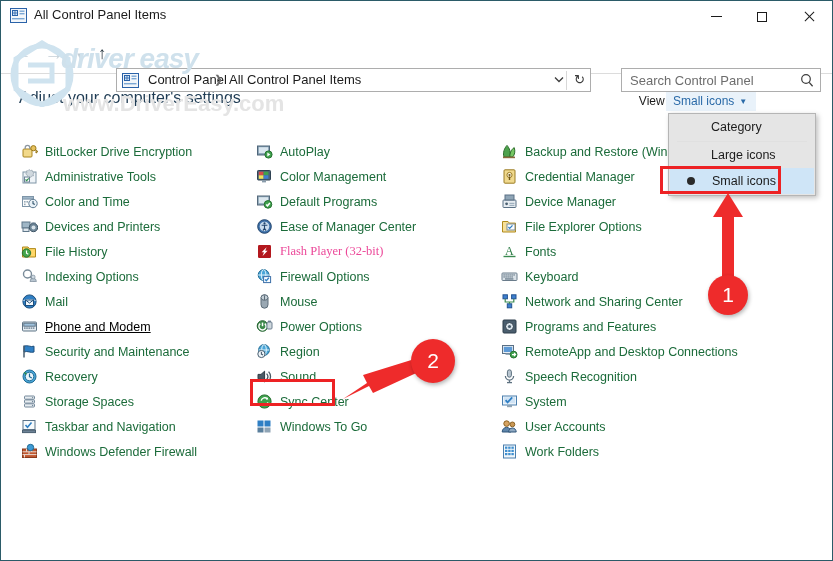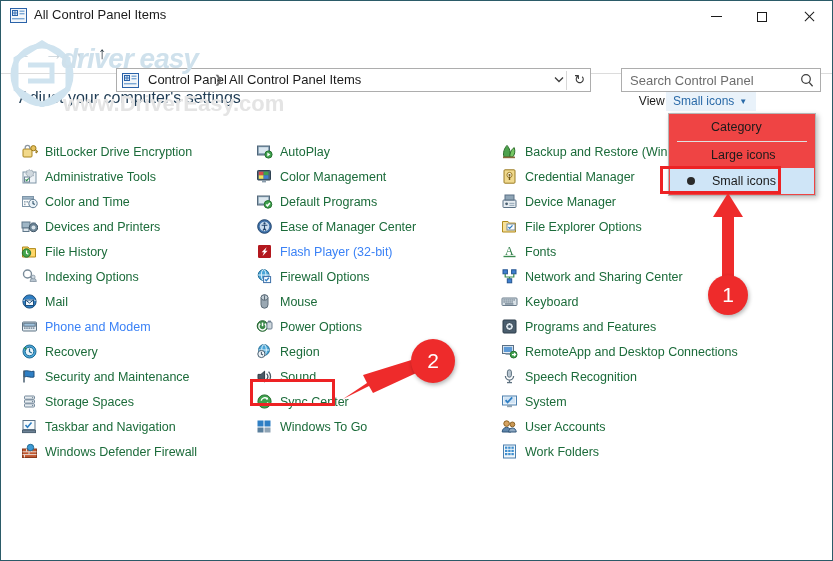--- a/index.html
+++ b/index.html
@@ -144,21 +144,21 @@
   #viewby-value{
     font-size:12px;color:#2a6aa8;margin-left:7px;white-space:nowrap;
   }
   #viewby-caret{
     font-size:8px;color:#2a6aa8;margin-left:5px;
   }
 
   
   #dropdown{
     position:absolute;left:667px;top:112px;width:146px;height:81px;
-    background:#ef4444;
+    background:#e5e5e5;
     border:1px solid #b5b5b5;
     box-shadow:2px 2px 5px rgba(0,0,0,.25);
     z-index:40;
   }
   .menu-item{
     position:relative;height:26px;
     display:flex;align-items:center;
     font-size:12.5px;color:#1b1b1b;
   }
   .menu-item .mi-label{margin-left:42px;white-space:nowrap;}
@@ -434,41 +434,41 @@
             <svg class="cp-icon" width="17" height="17" viewBox="0 0 17 17">
               <rect x="1.5" y="4" width="14" height="9" rx="1" fill="#e6edf2" stroke="#5e7486"></rect>
               <rect x="2.8" y="5.2" width="11.4" height="3" fill="#9fc2dd" stroke="#5e7486"></rect>
               <rect x="3" y="9.4" width="1.6" height="1.4" fill="#6f8395"></rect>
               <rect x="5.2" y="9.4" width="1.6" height="1.4" fill="#6f8395"></rect>
               <rect x="7.4" y="9.4" width="1.6" height="1.4" fill="#6f8395"></rect>
               <rect x="9.6" y="9.4" width="1.6" height="1.4" fill="#6f8395"></rect>
               <rect x="11.8" y="9.4" width="1.6" height="1.4" fill="#6f8395"></rect>
             </svg>
           </span>
-          <span class="cp-label" style="color: #3b82f6;">Phone and Modem</span>
+          <span class="cp-label" style="color: #000000; text-decoration: underline;">Phone and Modem</span>
+        </div>
+        <div class="cp-item">
+          <span>
+            <svg class="cp-icon" width="17" height="17" viewBox="0 0 17 17">
+              <path d="M3 3.2c3.6-1.6 6.6 1.3 10 0V9c-3.4 1.3-6.4-1.6-10 0z" fill="#2f7fc4" stroke="#1c4e7c"></path>
+              <line x1="3" y1="2.6" x2="3" y2="14.6" stroke="#4a5f70" stroke-width="1.5"></line>
+            </svg>
+          </span>
+          <span class="cp-label" style="color: rgb(27, 107, 58);">Security and Maintenance</span>
         </div>
         <div class="cp-item">
           <span>
             <svg class="cp-icon" width="17" height="17" viewBox="0 0 17 17">
               <circle cx="8.5" cy="8.5" r="6.5" fill="#4aa6d8" stroke="#1f6b94"></circle>
               <circle cx="8.5" cy="8.5" r="4.3" fill="#eaf5fb" stroke="#1f6b94"></circle>
               <path d="M8.5 5.4v3.3l2.3 1.4" stroke="#1f6b94" stroke-width="1.2" fill="none"></path>
               <path d="M2.5 4.5l2.8 0 0 2.8z" fill="#2c8c3f"></path>
             </svg>
           </span>
           <span class="cp-label" style="color: rgb(27, 107, 58);">Recovery</span>
-        </div>
-        <div class="cp-item">
-          <span>
-            <svg class="cp-icon" width="17" height="17" viewBox="0 0 17 17">
-              <path d="M3 3.2c3.6-1.6 6.6 1.3 10 0V9c-3.4 1.3-6.4-1.6-10 0z" fill="#2f7fc4" stroke="#1c4e7c"></path>
-              <line x1="3" y1="2.6" x2="3" y2="14.6" stroke="#4a5f70" stroke-width="1.5"></line>
-            </svg>
-          </span>
-          <span class="cp-label" style="color: rgb(27, 107, 58);">Security and Maintenance</span>
         </div>
         <div class="cp-item">
           <span>
             <svg class="cp-icon" width="17" height="17" viewBox="0 0 17 17">
               <rect x="3.5" y="3" width="10" height="3.2" rx=".7" fill="#e7edf1" stroke="#74889a"></rect>
               <rect x="3.5" y="6.9" width="10" height="3.2" rx=".7" fill="#e7edf1" stroke="#74889a"></rect>
               <rect x="3.5" y="10.8" width="10" height="3.2" rx=".7" fill="#e7edf1" stroke="#74889a"></rect>
               <circle cx="11.6" cy="4.6" r=".7" fill="#74889a"></circle>
               <circle cx="11.6" cy="8.5" r=".7" fill="#74889a"></circle>
               <circle cx="11.6" cy="12.4" r=".7" fill="#74889a"></circle>
@@ -549,21 +549,21 @@
           </span>
           <span class="cp-label" style="color: rgb(27, 107, 58);">Ease of Manager Center</span>
         </div>
         <div class="cp-item">
           <span>
             <svg class="cp-icon" width="17" height="17" viewBox="0 0 17 17">
               <rect x="2" y="2" width="13" height="13" rx="1.2" fill="#b3181e"></rect>
               <path d="M10.6 4.2L5.6 9.2h2.4l-1.4 3.8 5-5.2H9.2z" fill="#fff"></path>
             </svg>
           </span>
-          <span class="cp-label" style="color: #3b82f6;">Flash Player (32-bit)</span>
+          <span class="cp-label" style="color: #ec4899; font-family: Liberation Serif, serif;">Flash Player (32-bit)</span>
         </div>
         <div class="cp-item">
           <span>
             <svg class="cp-icon" width="17" height="17" viewBox="0 0 17 17">
               <circle cx="7.6" cy="7" r="5.4" fill="#4aa6d8" stroke="#1f6b94"></circle>
               <ellipse cx="7.6" cy="7" rx="2.3" ry="5.4" fill="none" stroke="#dff1fa"></ellipse>
               <line x1="2.2" y1="7" x2="13" y2="7" stroke="#dff1fa"></line>
               <rect x="7.6" y="8.6" width="7" height="6" fill="#fafdff" stroke="#3c6fa8"></rect>
               <path d="M9 11.4l1.3 1.4 2.6-3" stroke="#2f7fc4" stroke-width="1.3" fill="none"></path>
             </svg>
@@ -683,31 +683,20 @@
           <span class="cp-label" style="color: rgb(27, 107, 58);">File Explorer Options</span>
         </div>
         <div class="cp-item">
           <span>
             <svg class="cp-icon" width="17" height="17" viewBox="0 0 17 17">
               <path d="M2.5 13.5h12" stroke="#3a8a50" stroke-width="1.4"></path>
               <text x="4" y="12" font-family="Liberation Serif, serif" font-size="12" fill="#2b7b44">A</text>
             </svg>
           </span>
           <span class="cp-label" style="color: rgb(27, 107, 58);">Fonts</span>
-        </div>
-        <div class="cp-item">
-          <span>
-            <svg class="cp-icon" width="17" height="17" viewBox="0 0 17 17">
-              <rect x="2" y="1.8" width="4.4" height="4" fill="#3f7fd0" stroke="#22548f"></rect>
-              <rect x="10.6" y="1.8" width="4.4" height="4" fill="#3f7fd0" stroke="#22548f"></rect>
-              <rect x="6.3" y="10.8" width="4.4" height="4" fill="#3f7fd0" stroke="#22548f"></rect>
-              <path d="M4.2 6v3h8.6V6M8.5 9v1.8" stroke="#3a8a50" stroke-width="1.2" fill="none"></path>
-            </svg>
-          </span>
-          <span class="cp-label" style="color: rgb(27, 107, 58);">Network and Sharing Center</span>
         </div>
         <div class="cp-item">
           <span>
             <svg class="cp-icon" width="17" height="17" viewBox="0 0 17 17">
               <rect x="1" y="5" width="15" height="7.5" rx=".8" fill="#d9e1e7" stroke="#6a7c8b"></rect>
               <rect x="2.4" y="6.3" width="1.4" height="1.3" fill="#6a7c8b"></rect>
               <rect x="4.4" y="6.3" width="1.4" height="1.3" fill="#6a7c8b"></rect>
               <rect x="6.4" y="6.3" width="1.4" height="1.3" fill="#6a7c8b"></rect>
               <rect x="8.4" y="6.3" width="1.4" height="1.3" fill="#6a7c8b"></rect>
               <rect x="10.4" y="6.3" width="1.4" height="1.3" fill="#6a7c8b"></rect>
@@ -718,20 +707,31 @@
               <rect x="8.4" y="8.3" width="1.4" height="1.3" fill="#6a7c8b"></rect>
               <rect x="10.4" y="8.3" width="1.4" height="1.3" fill="#6a7c8b"></rect>
               <rect x="4" y="10.3" width="8.4" height="1.3" fill="#6a7c8b"></rect>
             </svg>
           </span>
           <span class="cp-label" style="color: rgb(27, 107, 58);">Keyboard</span>
         </div>
         <div class="cp-item">
           <span>
             <svg class="cp-icon" width="17" height="17" viewBox="0 0 17 17">
+              <rect x="2" y="1.8" width="4.4" height="4" fill="#3f7fd0" stroke="#22548f"></rect>
+              <rect x="10.6" y="1.8" width="4.4" height="4" fill="#3f7fd0" stroke="#22548f"></rect>
+              <rect x="6.3" y="10.8" width="4.4" height="4" fill="#3f7fd0" stroke="#22548f"></rect>
+              <path d="M4.2 6v3h8.6V6M8.5 9v1.8" stroke="#3a8a50" stroke-width="1.2" fill="none"></path>
+            </svg>
+          </span>
+          <span class="cp-label" style="color: rgb(27, 107, 58);">Network and Sharing Center</span>
+        </div>
+        <div class="cp-item">
+          <span>
+            <svg class="cp-icon" width="17" height="17" viewBox="0 0 17 17">
               <rect x="2" y="2" width="13" height="13" rx="1" fill="#4a5e6e" stroke="#2d3d4a"></rect>
               <circle cx="8.5" cy="8.5" r="4" fill="#d9e3ea" stroke="#2d3d4a"></circle>
               <circle cx="8.5" cy="8.5" r="1.6" fill="#4a5e6e"></circle>
             </svg>
           </span>
           <span class="cp-label" style="color: rgb(27, 107, 58);">Programs and Features</span>
         </div>
         <div class="cp-item">
           <span>
             <svg class="cp-icon" width="17" height="17" viewBox="0 0 17 17">

